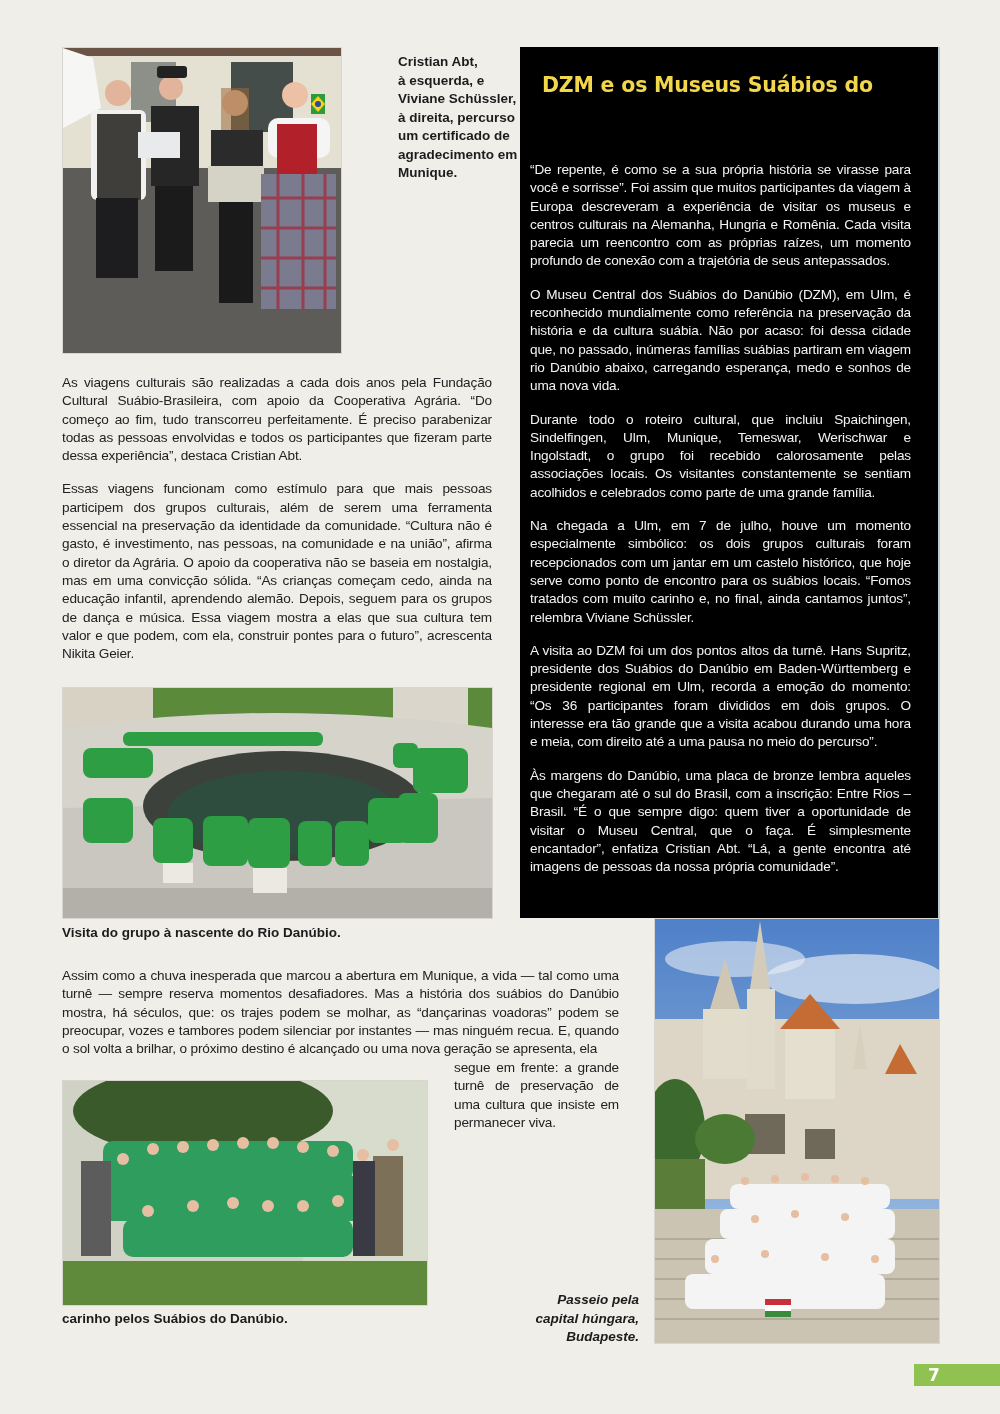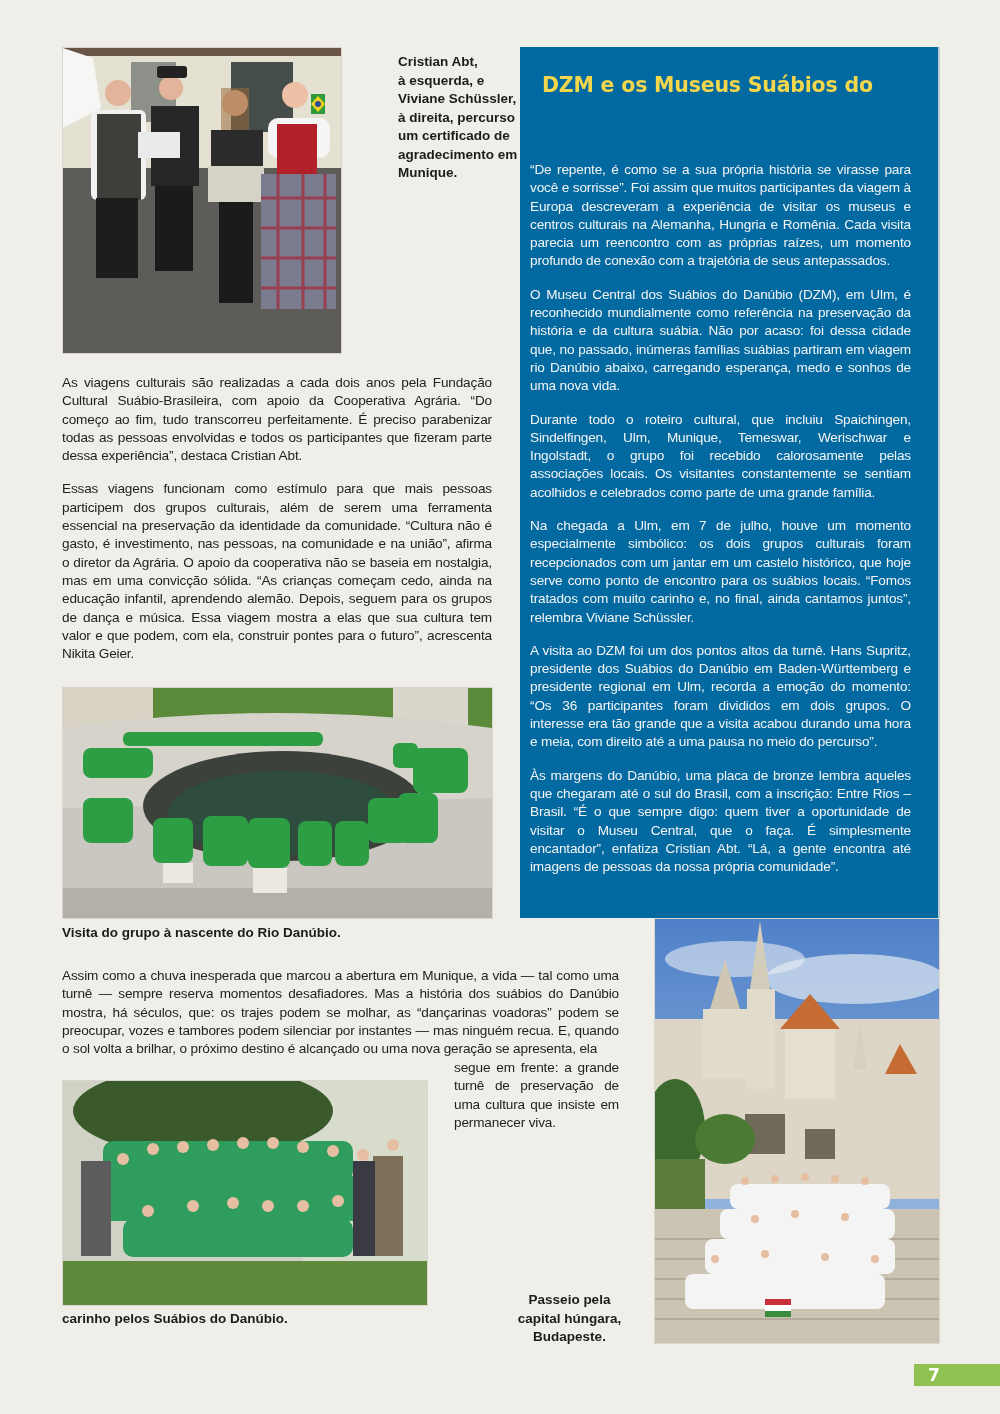--- a/index.html
+++ b/index.html
@@ -18,21 +18,21 @@
   .caption {
     font-weight: bold; font-size: 13.5px; line-height: 18.5px; color: #1c1c1c;
   }
   
   .photo { position: absolute; overflow: hidden; border: 1px solid #d8d6cf; }
   .photo svg { display: block; width: 100%; height: 100%; }
 
   
   .box {
     left: 520px; top: 47px; width: 418px; height: 871px;
-    background: #0369a1; border-right: 2px solid #b9ccd2;
+    background: #000000; border-right: 2px solid #b9ccd2;
   }
   .box-title {
     position: absolute; left: 22px; top: 24px; width: 380px;
     font-family: "DejaVu Sans", sans-serif; font-weight: bold;
     font-size: 20.5px; line-height: 28px; color: #f2d64b; letter-spacing: -0.2px;
   }
   .box-text {
     position: absolute; left: 10px; top: 114px; width: 381px;
     color: #f3f5f5;
   }
@@ -249,21 +249,21 @@
         <circle cx="60" cy="340" r="4"></circle>
       <circle cx="110" cy="335" r="4"></circle>
         <circle cx="170" cy="338" r="4"></circle>
         <circle cx="220" cy="340" r="4"></circle>
     </g>
     <rect x="110" y="380" width="26" height="6" fill="#c8313a"></rect>
     <rect x="110" y="386" width="26" height="6" fill="#ffffff"></rect>
     <rect x="110" y="392" width="26" height="6" fill="#3b8b3d"></rect>
   </svg>
 </div>
-<div class="abs caption" style="left:500px; top:1291px; width:139px; text-align:center;">
+<div class="abs caption" style="left:500px; top:1291px; width:139px; text-align:right;font-style:italic;">
   <div>Passeio pela</div>
   <div>capital húngara,</div>
   <div>Budapeste.</div>
 </div>
 
 <div class="abs page-tab">
   <span class="page-num">7</span>
 </div>
 
 </body></html>

